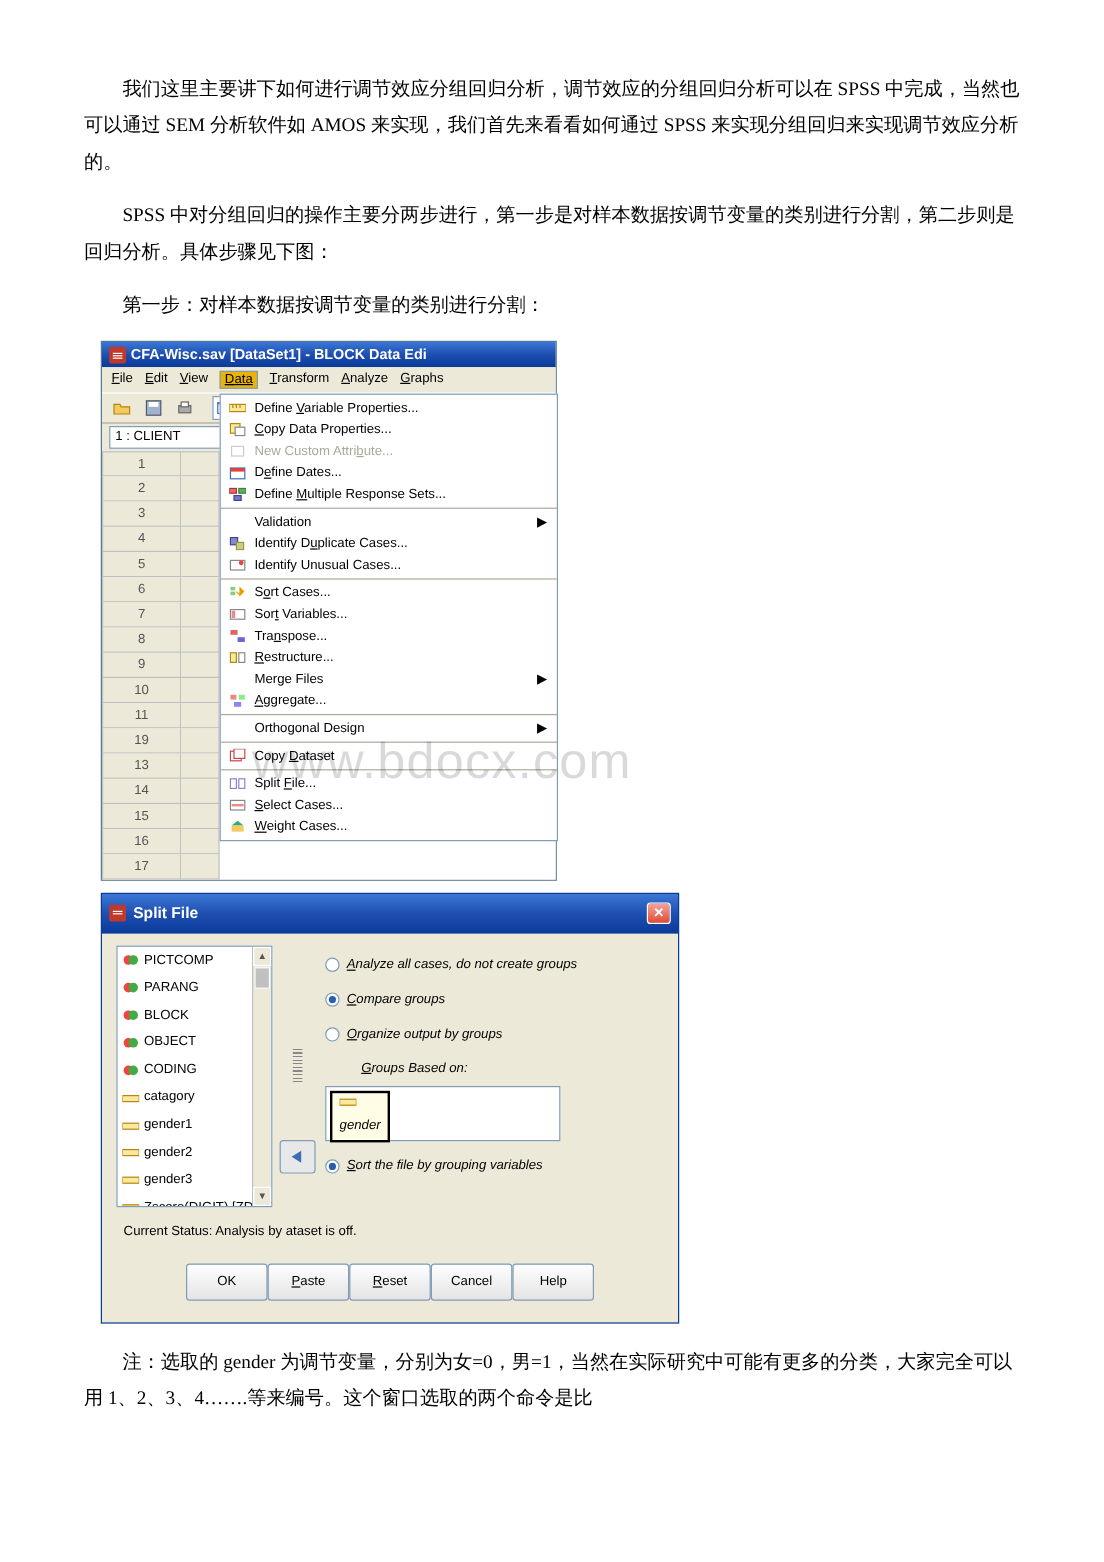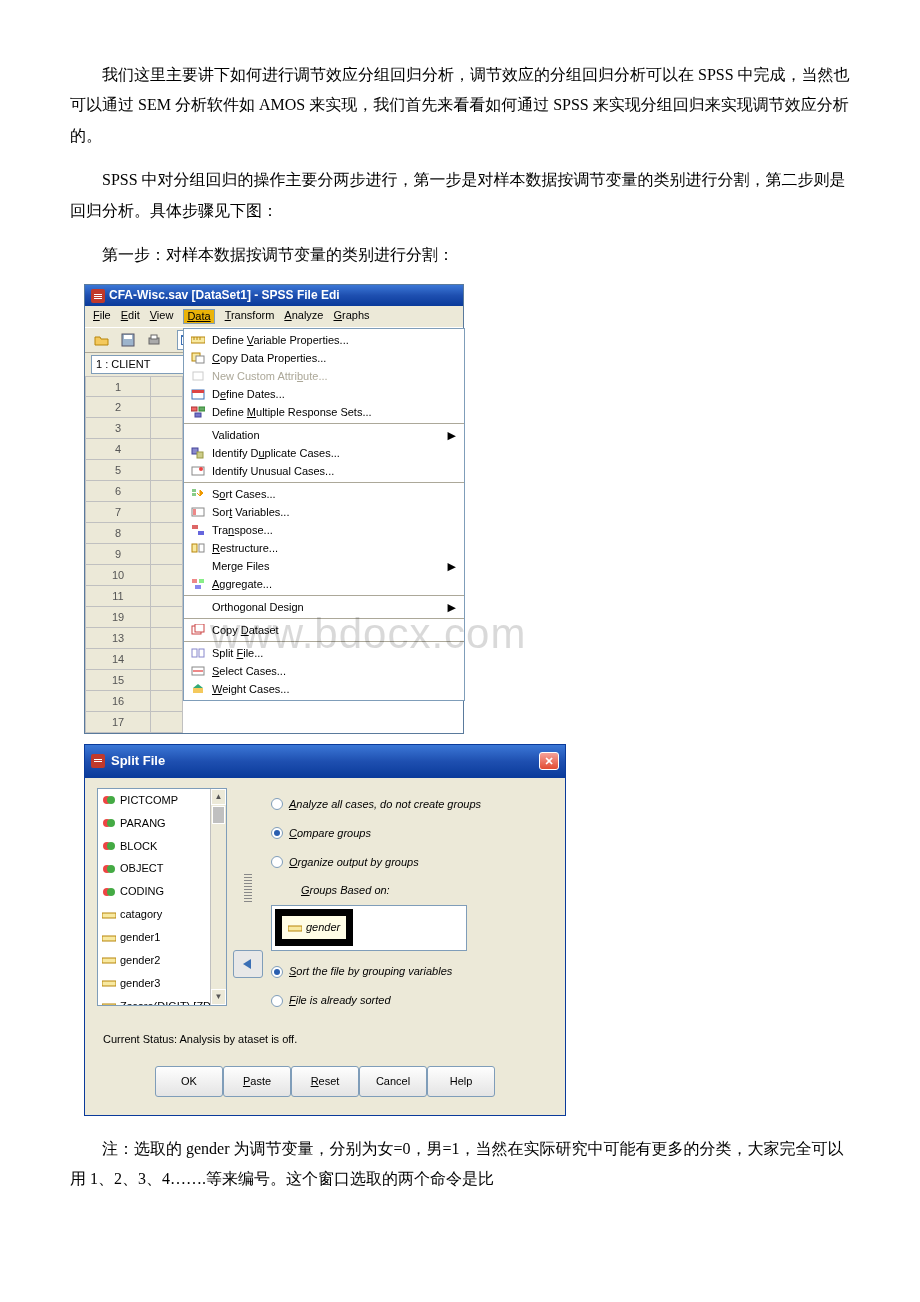--- a/index.html
+++ b/index.html
@@ -46,21 +46,21 @@
   .sb-thumb { height: 18px; margin: 1px; background: #c0c0c0; border: 1px solid #fff; }
   .midcol { display: flex; flex-direction: column; align-items: center; justify-content: flex-start; padding-top: 86px; gap: 46px; }
   .grip { width: 8px; height: 30px; background: repeating-linear-gradient(to bottom, #888 0 1px, #ece9d8 1px 3px); }
   .move-btn { width: 30px; height: 28px; border: 1px solid #7f9db9; background: #e8e8e8; border-radius: 3px; display: flex; align-items: center; justify-content: center; }
   .rightcol { flex: 1; padding: 2px 0 0 2px; font-style: italic; }
   .radio-row { display: flex; align-items: center; gap: 6px; margin: 4px 0 8px 0; }
   .radio { width: 12px; height: 12px; border: 1px solid #7f9db9; border-radius: 50%; background: #fff; display: inline-flex; align-items: center; justify-content: center; }
   .radio.sel::after { content: ""; width: 6px; height: 6px; border-radius: 50%; background: #2a5fb0; display: block; }
   .group-label { margin: 6px 0 4px 30px; }
   .group-box { margin: 0 0 10px 0; width: 196px; height: 46px; background: #fff; border: 1px solid #7f9db9; padding: 3px; }
-  .chip { display: inline-flex; align-items: center; gap: 4px; background: #fffde6; border: 7px solid #000000; padding: 1px 6px; font-size: 11px; }
+  .chip { display: inline-flex; align-items: flex-start; gap: 4px; background: #fffde6; border: 2px solid #000000; padding: 1px 6px; font-size: 11px; flex-direction: column; }
   .status-line { margin: 10px 0 16px 6px; }
   .btn-row { display: flex; gap: 0; justify-content: center; margin-bottom: 8px; }
   .btn { min-width: 68px; padding: 4px 0; text-align: center; border: 1px solid #7f9db9; border-radius: 3px; background: linear-gradient(to bottom,#fefefe,#e4e4e4); font-size: 11px; }
   svg { display: block; }
 </style>
 </head>
 <body>
 
 <p class="doc">我们这里主要讲下如何进行调节效应分组回归分析，调节效应的分组回归分析可以在 SPSS 中完成，当然也可以通过 SEM 分析软件如 AMOS 来实现，我们首先来看看如何通过 SPSS 来实现分组回归来实现调节效应分析的。</p>
 <p class="doc">SPSS 中对分组回归的操作主要分两步进行，第一步是对样本数据按调节变量的类别进行分割，第二步则是回归分析。具体步骤见下图：</p>
@@ -70,21 +70,21 @@
 <div class="spss-window">
   <div class="title-bar">
     <span class="app-icon">
           <svg viewBox="0 0 10 10">
             <rect width="10" height="10" fill="#c0392b"></rect>
             <rect x="1" y="3" width="8" height="1" fill="#fff"></rect>
             <rect x="1" y="5" width="8" height="1" fill="#fff"></rect>
             <rect x="1" y="7" width="8" height="1" fill="#fff"></rect>
           </svg>
         </span>
-    <span>CFA-Wisc.sav [DataSet1] - SPSS File Edi</span>
+    <span>CFA-Wisc.sav [DataSet1] - BLOCK Data Edi</span>
   </div>
   <div class="menu-bar">
     <span class="menu-it"><span class="u">F</span>ile</span>
     <span class="menu-it"><span class="u">E</span>dit</span>
     <span class="menu-it"><span class="u">V</span>iew</span>
     <span class="menu-it" style="background:#eab308;border:1px solid #7f9db9;padding:0 3px;text-decoration:underline;"><span class="u">D</span>ata</span>
     <span class="menu-it"><span class="u">T</span>ransform</span>
     <span class="menu-it"><span class="u">A</span>nalyze</span>
     <span class="menu-it"><span class="u">G</span>raphs</span>
   </div>
@@ -470,24 +470,20 @@
                   <rect x="0" y="4" width="14" height="5" fill="#f8e9a1" stroke="#b8860b"></rect>
                 </svg>
               </span>
             <span>gender</span>
           </span>
         </div>
         <div class="radio-row">
             <span class="radio sel"></span>
             <span><span class="u">S</span>ort the file by grouping variables</span>
           </div>
-        <div class="radio-row">
-            <span class="radio"></span>
-            <span><span class="u">F</span>ile is already sorted</span>
-          </div>
       </div>
     </div>
     <div class="status-line">Current Status: Analysis by ataset is off.</div>
     <div class="btn-row">
       <div class="btn">OK</div>
       <div class="btn"><span class="u">P</span>aste</div>
       <div class="btn"><span class="u">R</span>eset</div>
       <div class="btn">Cancel</div>
       <div class="btn">Help</div>
     </div>

